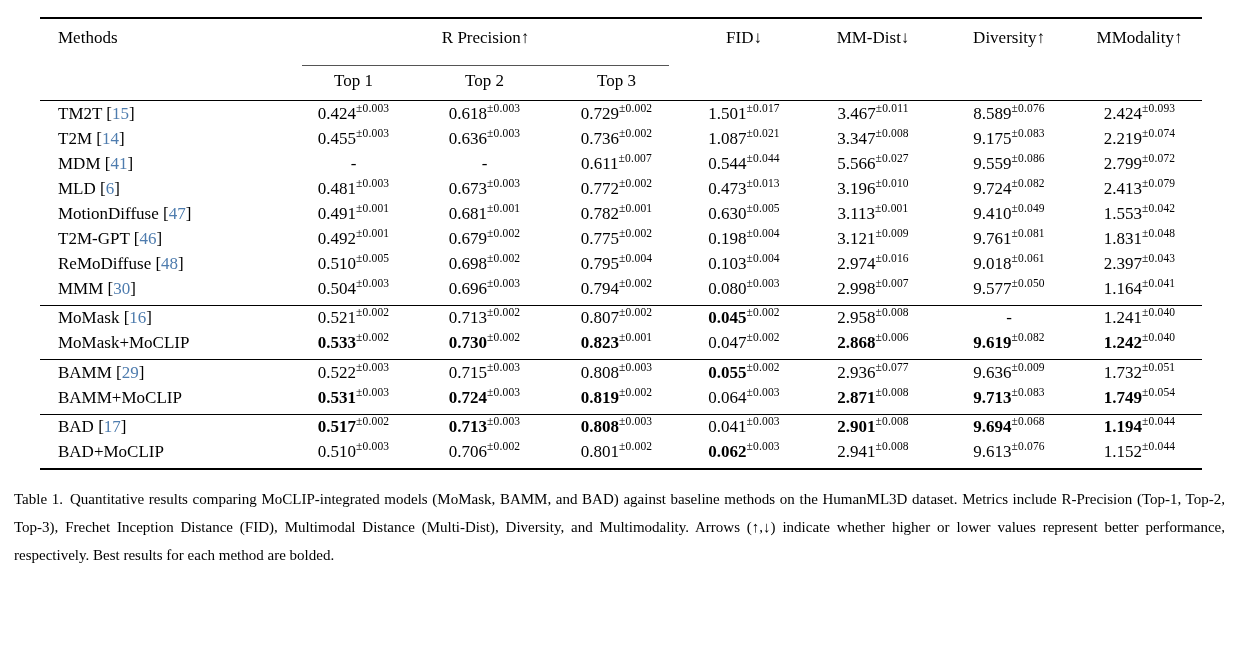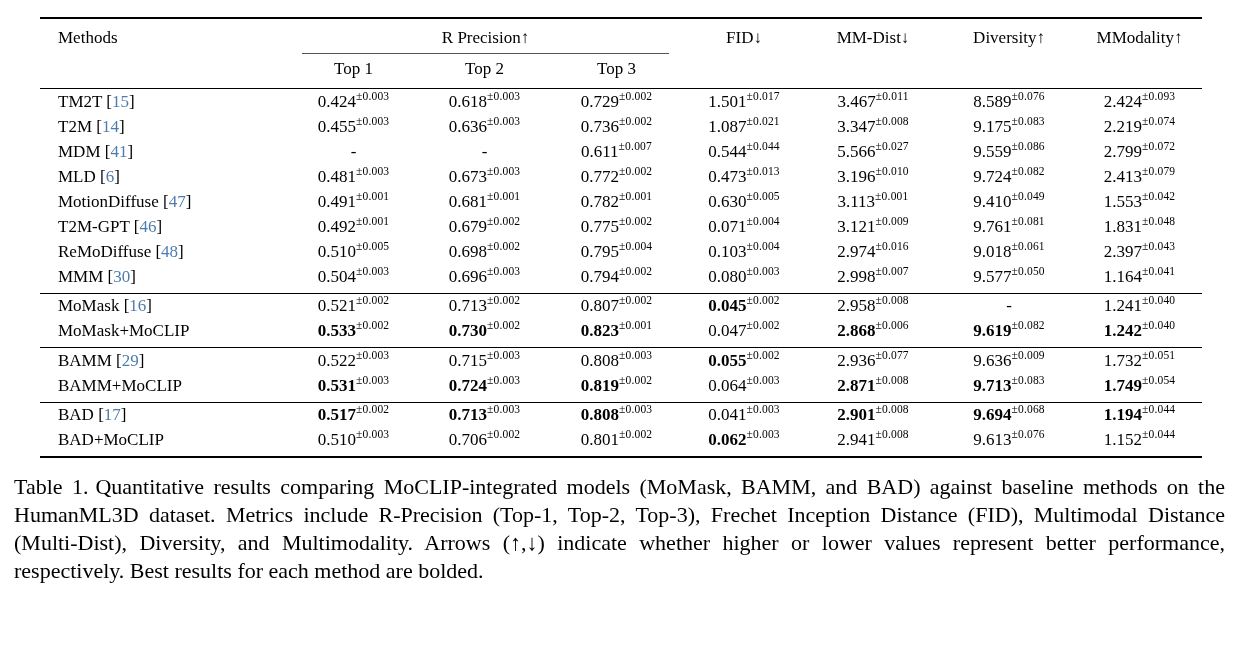--- a/index.html
+++ b/index.html
@@ -34,38 +34,38 @@
   }
   th.methods-h, td.method {
     text-align: left;
     padding-left: 18px;
   }
   thead tr.hrow1 th { vertical-align: top; padding-top: 9px; padding-bottom: 2px; }
   th.rprec-h { padding: 9px 0 0 0; }
   .rprec-inner {
     display: block;
     margin: 0 14px;
-    padding-bottom: 5px;
+    padding-bottom: 17px;
     border-bottom: 1.2px solid #555;
   }
   thead tr.hrow2 th { padding: 3px 0 9px 0; }
   tbody.group tr:first-child td { }
   tbody.group tr:last-child td { padding-bottom: 6px; margin-top: 23px; }
   .num.bold { font-weight: bold; }
   sup.err {
     font-size: 11.5px;
     vertical-align: super;
     line-height: 0;
     letter-spacing: 0.2px;
   }
   .cite { color: var(--cite, #4e7cae); }
   .caption {
     margin: 15px 14px 0 14px;
     width: 1211px;
-    font-size: 22px;
+    font-size: 15px;
     line-height: 28px;
     text-align: justify;
   }
   .caption-label { margin-right: 7px; }
 </style>
 </head>
 <body>
 
 <div class="page">
 
@@ -146,21 +146,21 @@
           <td class="val"><span class="num">0.630</span><sup class="err">±0.005</sup></td>
           <td class="val"><span class="num">3.113</span><sup class="err">±0.001</sup></td>
           <td class="val"><span class="num">9.410</span><sup class="err">±0.049</sup></td>
           <td class="val"><span class="num">1.553</span><sup class="err">±0.042</sup></td>
         </tr>
         <tr>
           <td class="method">T2M-GPT [<span class="cite">46</span>]</td>
           <td class="val"><span class="num">0.492</span><sup class="err">±0.001</sup></td>
           <td class="val"><span class="num">0.679</span><sup class="err">±0.002</sup></td>
           <td class="val"><span class="num">0.775</span><sup class="err">±0.002</sup></td>
-          <td class="val"><span class="num">0.071</span><sup class="err">±0.004</sup></td>
+          <td class="val"><span class="num">0.198</span><sup class="err">±0.004</sup></td>
           <td class="val"><span class="num">3.121</span><sup class="err">±0.009</sup></td>
           <td class="val"><span class="num">9.761</span><sup class="err">±0.081</sup></td>
           <td class="val"><span class="num">1.831</span><sup class="err">±0.048</sup></td>
         </tr>
         <tr>
           <td class="method">ReMoDiffuse [<span class="cite">48</span>]</td>
           <td class="val"><span class="num">0.510</span><sup class="err">±0.005</sup></td>
           <td class="val"><span class="num">0.698</span><sup class="err">±0.002</sup></td>
           <td class="val"><span class="num">0.795</span><sup class="err">±0.004</sup></td>
           <td class="val"><span class="num">0.103</span><sup class="err">±0.004</sup></td>

